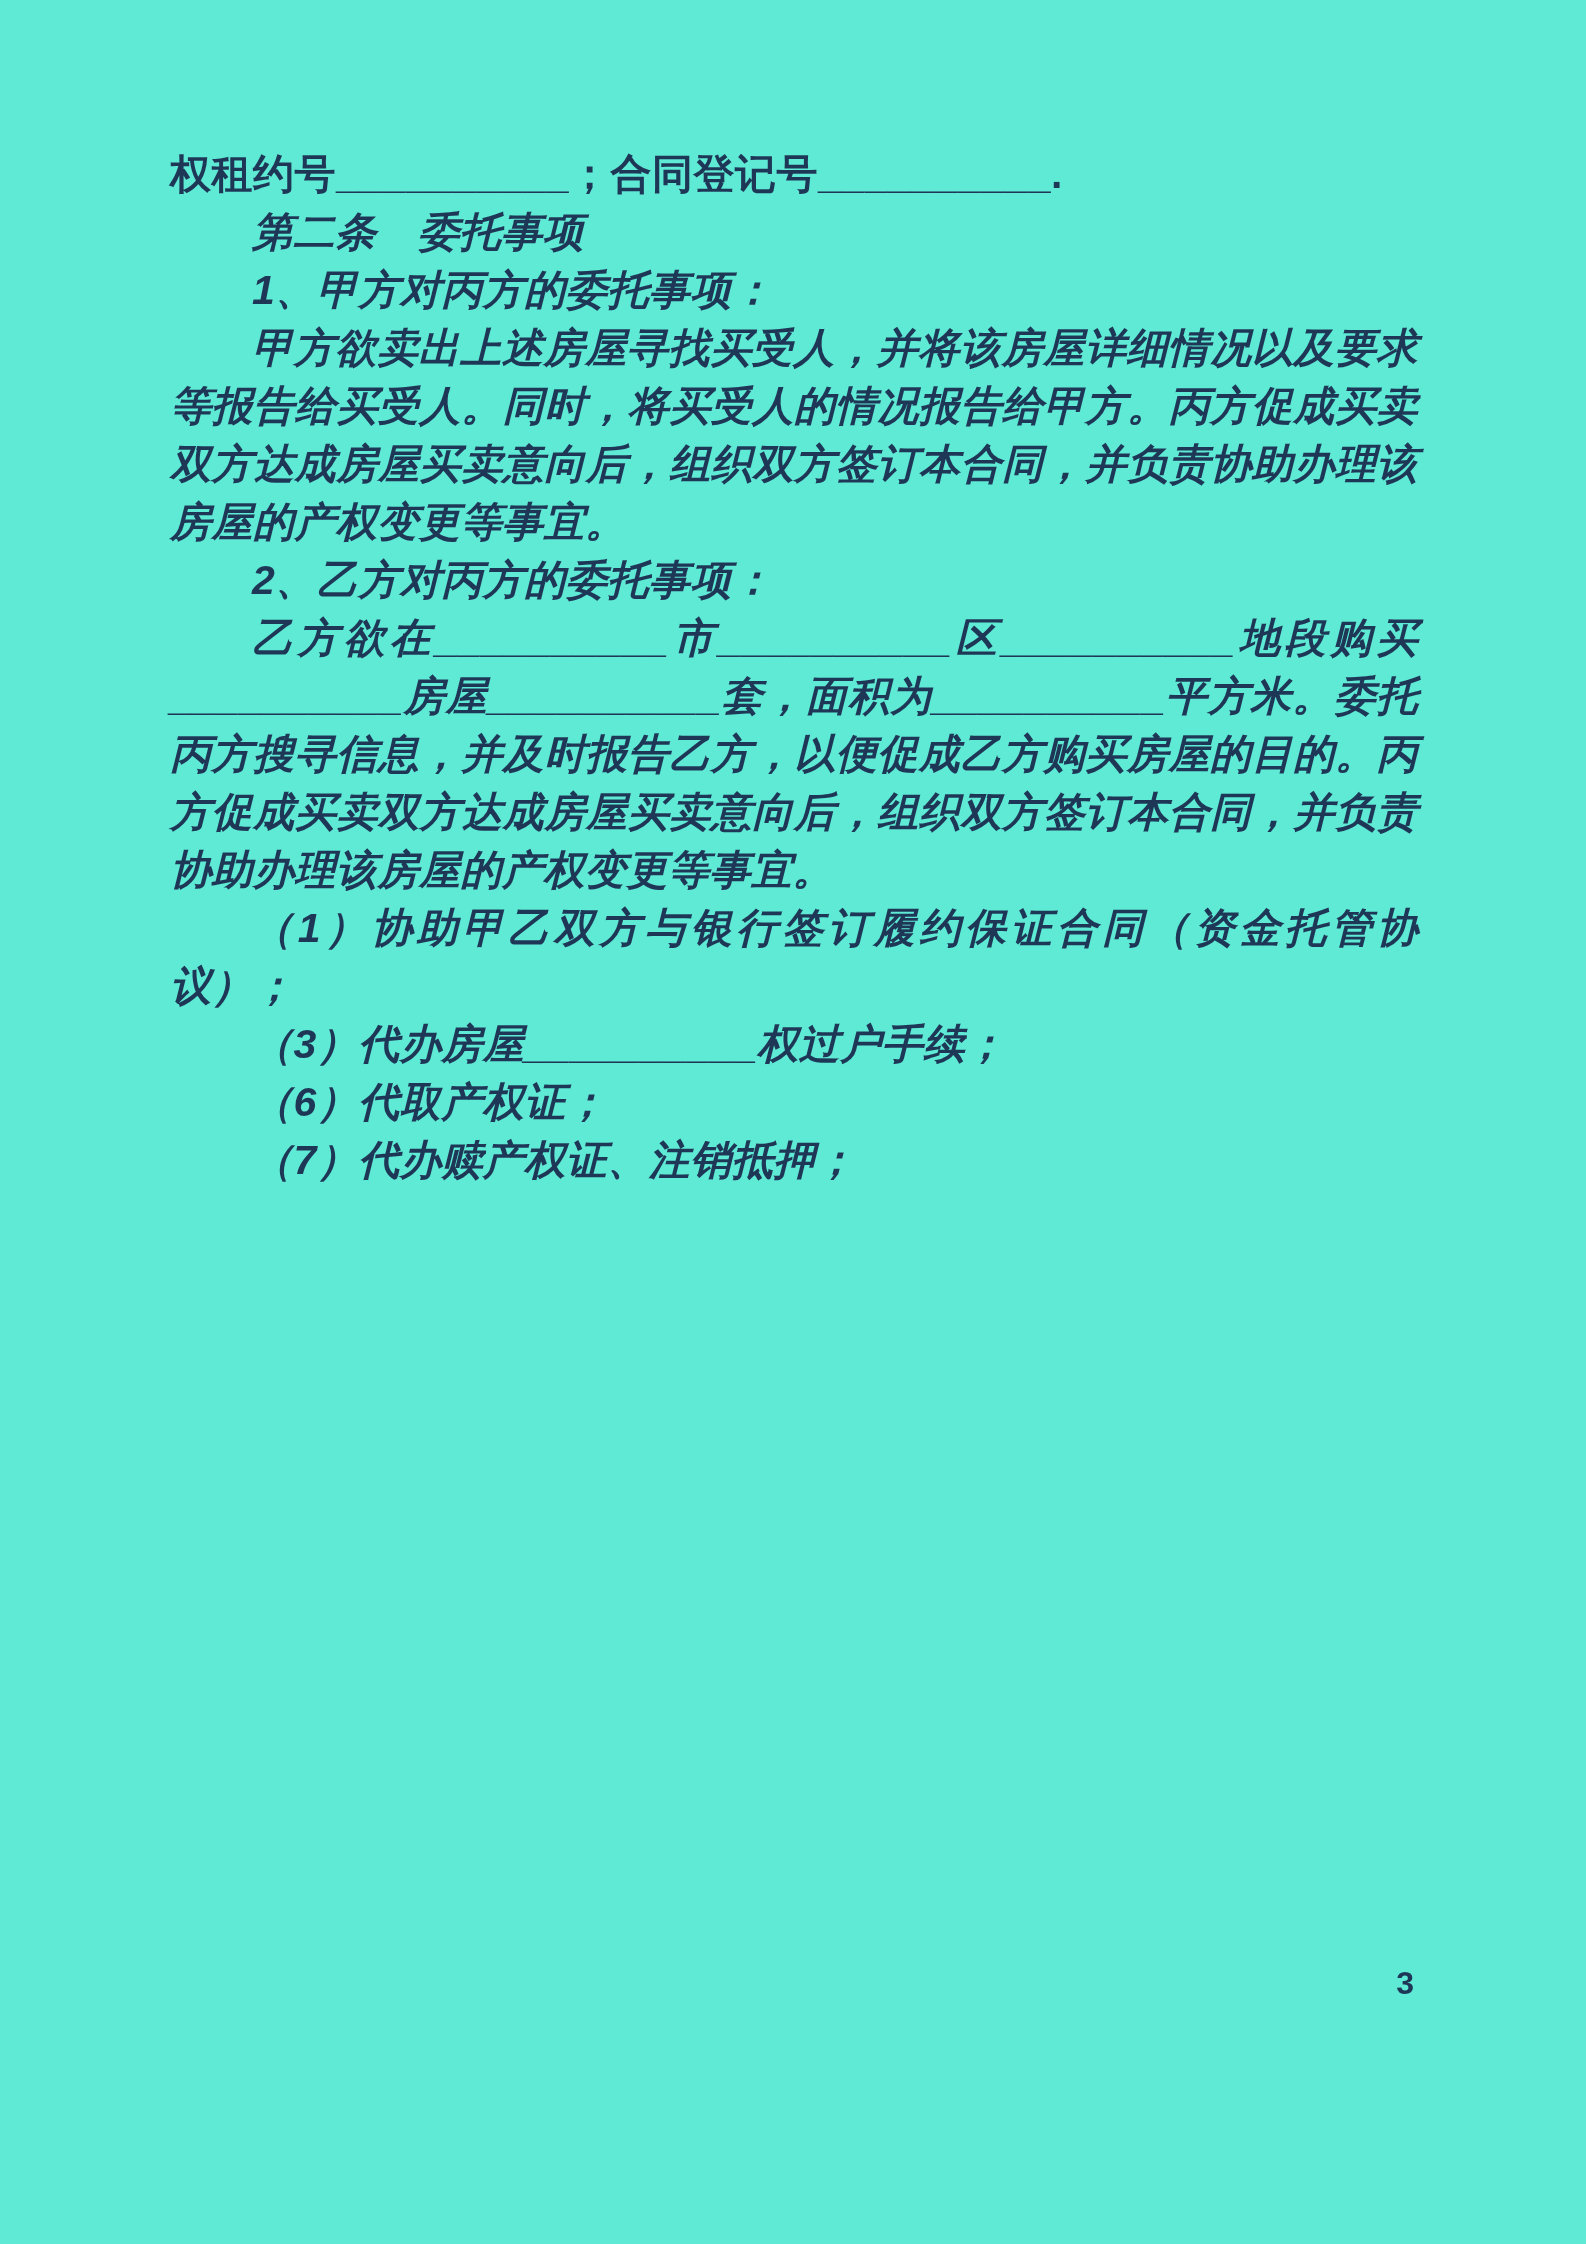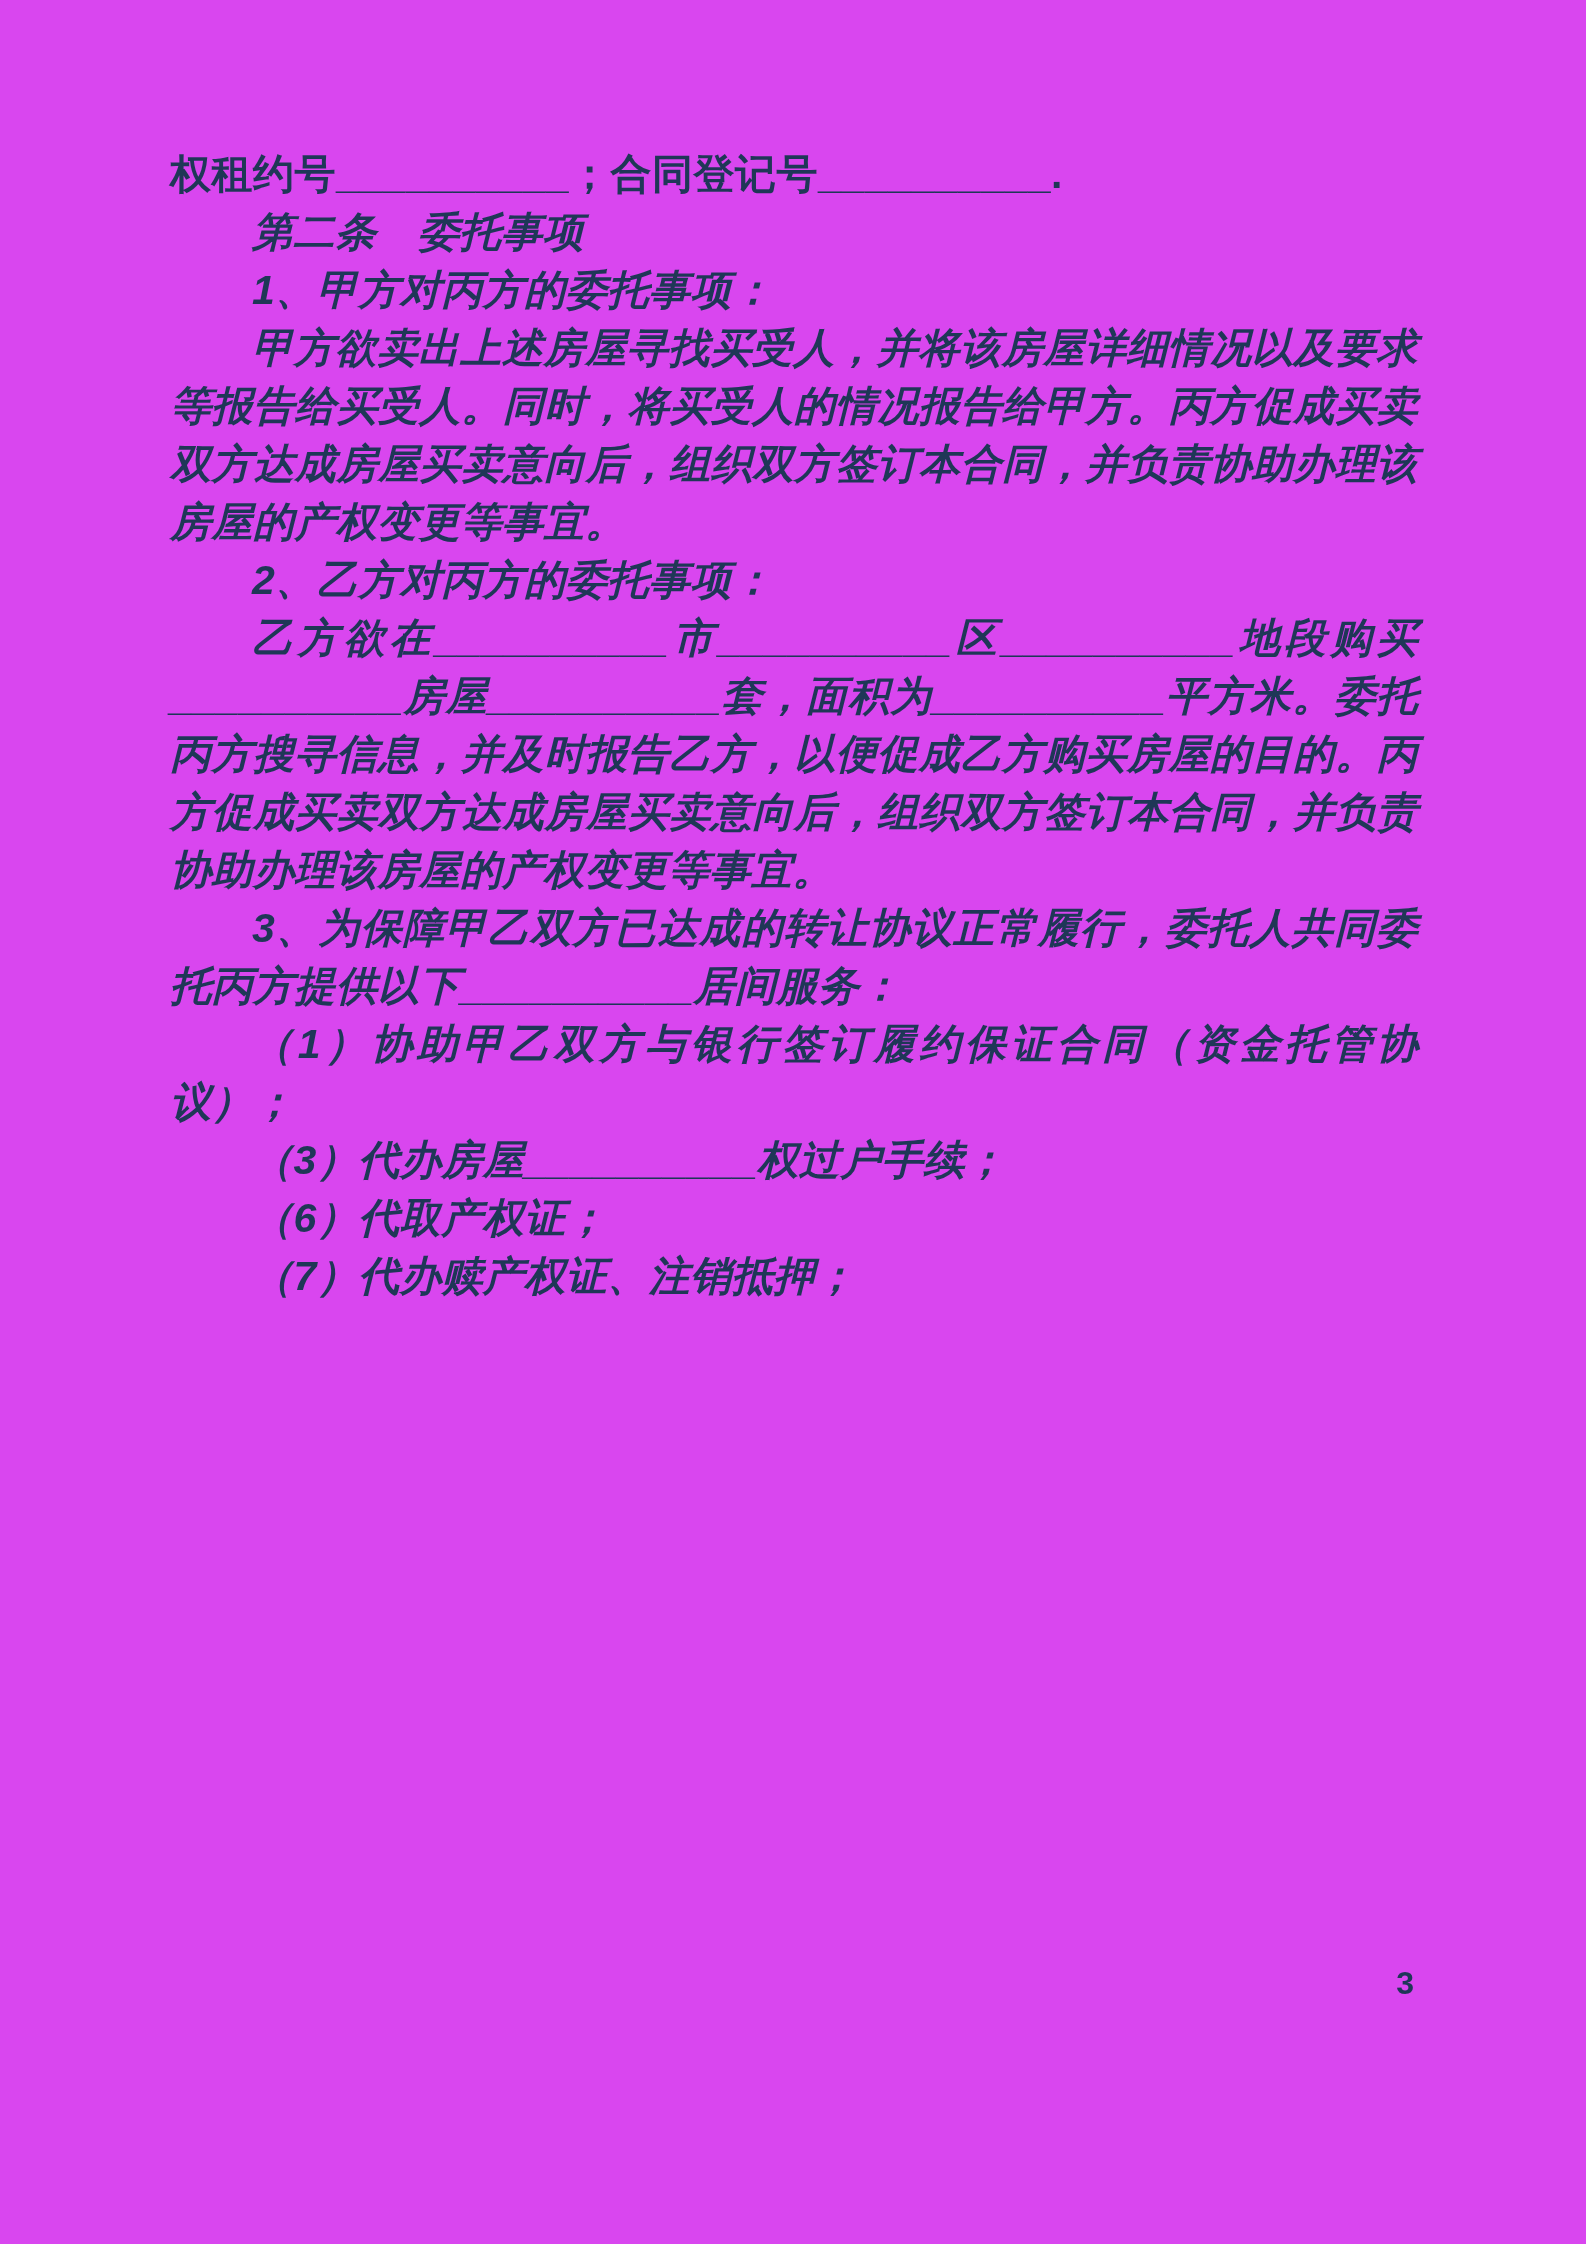--- a/index.html
+++ b/index.html
@@ -38,28 +38,27 @@
     position: absolute;
     right: 172px;
     top: 1965px;
     font-size: 32px;
     font-weight: 700;
   }
 </style>
 </head>
 <body>
 
-<div class="page" style="color: rgb(31, 55, 87); background: #d946ef;">
+<div class="page" style="color: rgb(31, 55, 87); background: #5eead4;">
   <div class="content">
     <p class="noindent">权租约号__________；合同登记号__________.</p>
     <p class="indent">第二条　委托事项</p>
     <p class="indent">1、甲方对丙方的委托事项：</p>
     <p class="indent">甲方欲卖出上述房屋寻找买受人，并将该房屋详细情况以及要求等报告给买受人。同时，将买受人的情况报告给甲方。丙方促成买卖双方达成房屋买卖意向后，组织双方签订本合同，并负责协助办理该房屋的产权变更等事宜。</p>
     <p class="indent">2、乙方对丙方的委托事项：</p>
     <p class="indent">乙方欲在__________市__________区__________地段购买__________房屋__________套，面积为__________平方米。委托丙方搜寻信息，并及时报告乙方，以便促成乙方购买房屋的目的。丙方促成买卖双方达成房屋买卖意向后，组织双方签订本合同，并负责协助办理该房屋的产权变更等事宜。</p>
-    <p class="indent">3、为保障甲乙双方已达成的转让协议正常履行，委托人共同委托丙方提供以下__________居间服务：</p>
     <p class="indent">（1）协助甲乙双方与银行签订履约保证合同（资金托管协议）；</p>
     <p class="indent">（3）代办房屋__________权过户手续；</p>
     <p class="indent">（6）代取产权证；</p>
     <p class="indent">（7）代办赎产权证、注销抵押；</p>
   </div>
   <div class="page-number">3</div>
 </div>
 
 </body></html>

